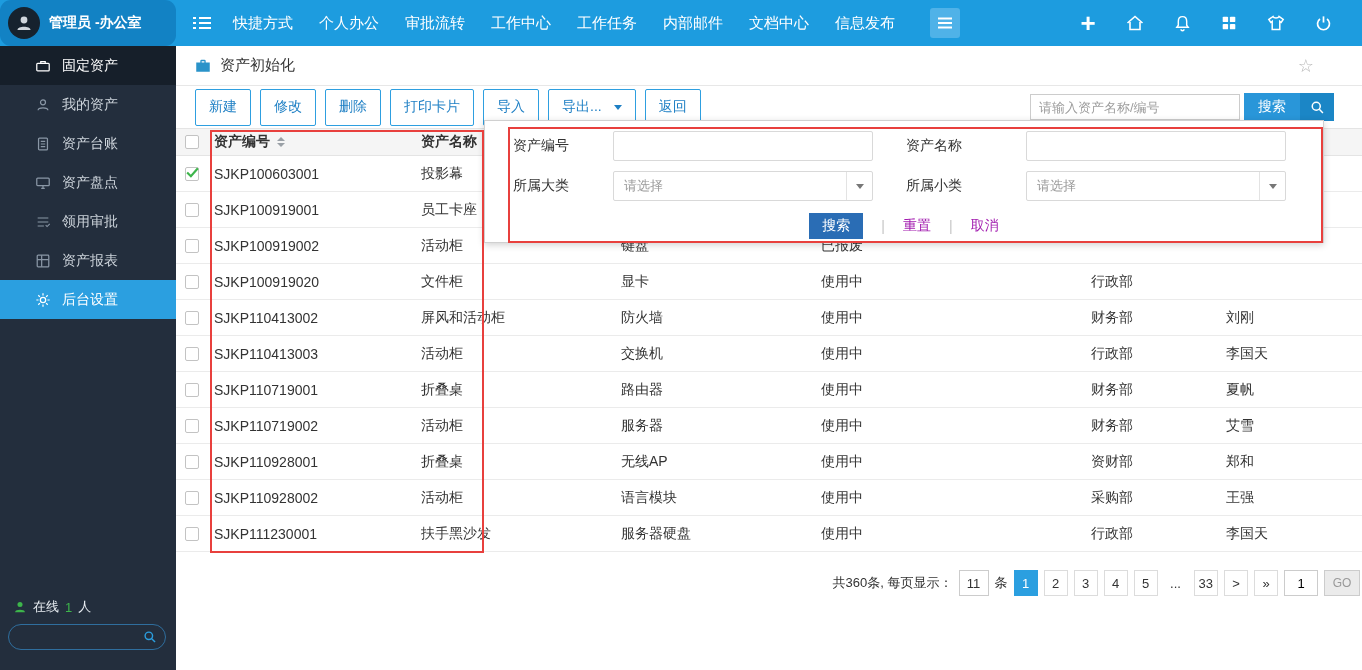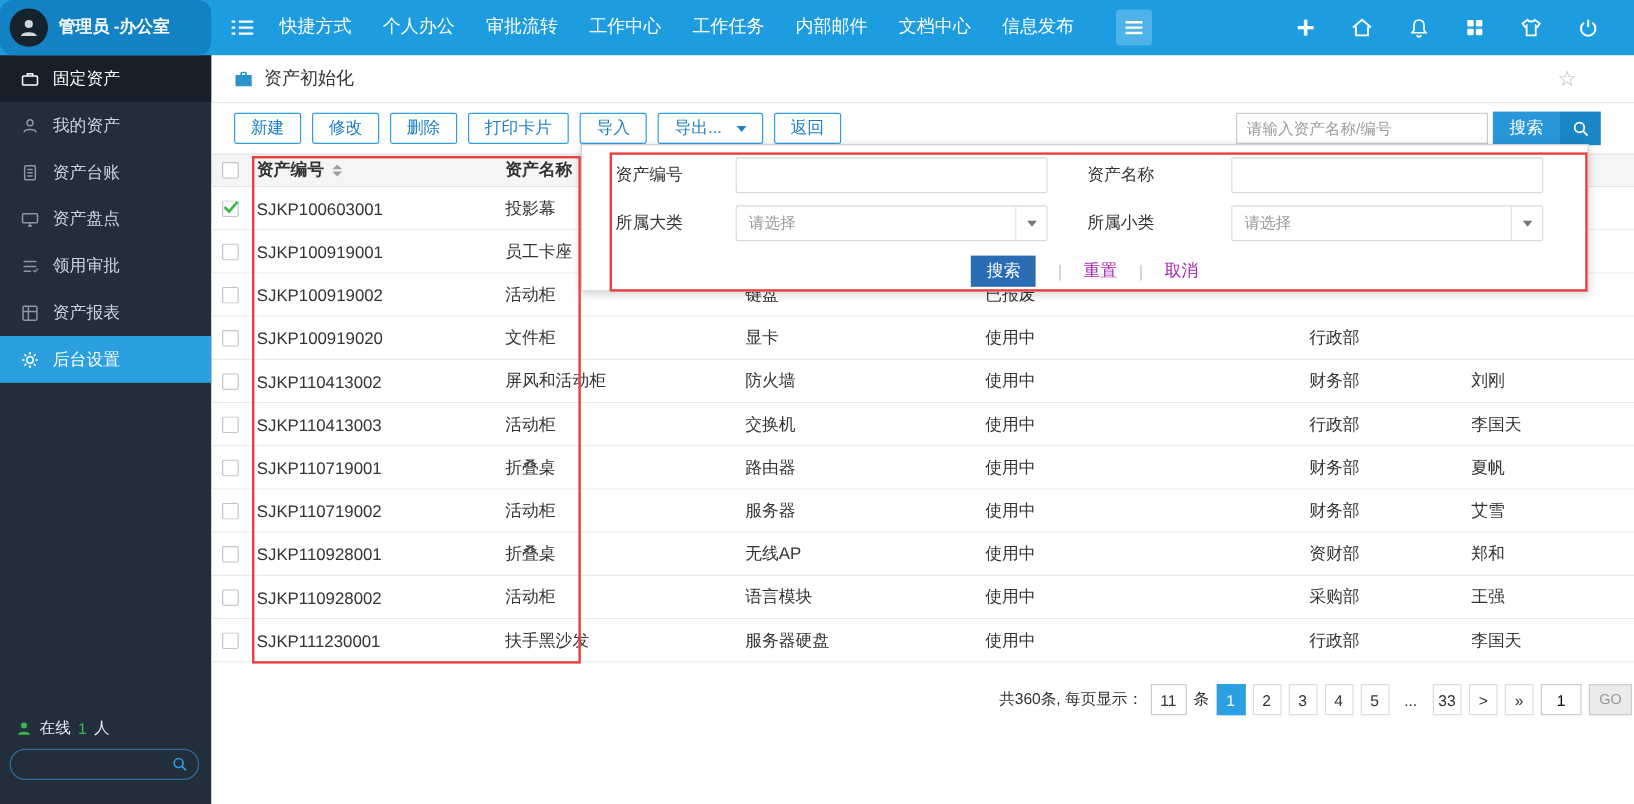--- a/index.html
+++ b/index.html
@@ -26,21 +26,21 @@
   .top-icons { margin-left:auto; display:flex; align-items:center; gap:25px;
                padding-right:28px; }
   .ticon { width:22px; height:22px; display:flex; align-items:center;
            justify-content:center; cursor:pointer; color:#fff; }
   .plus-glyph { color:#fff; font-size:26px; font-weight:bold; line-height:20px; }
 
   
   .sidebar { position:absolute; left:0; top:46px; width:176px; height:624px;
              background:#232e3d; z-index:15; }
   .side-item { height:39px; display:flex; align-items:center; gap:11px;
-               padding-left:17px; color:#cdd4db; font-size:14px; cursor:pointer; }
+               padding-left:35px; color:#cdd4db; font-size:14px; cursor:pointer; }
   .side-item .sicon { color:#8a97a6; display:flex; }
   .side-item.section { background:#161f2a; color:#fff; }
   .side-item.active { background:#2b9fe0; color:#fff; }
   .side-item.active .sicon, .side-item.section .sicon { color:#fff; }
   .online { position:absolute; left:13px; top:552px; display:flex; align-items:center;
             gap:6px; font-size:13px; color:#e8edf2; }
   .online .count { color:#3db54b; }
   .side-search { position:absolute; left:8px; top:578px; width:158px; height:26px;
                  border:1px solid #2f6e9e; border-radius:13px; display:flex;
                  align-items:center; padding:0 8px; }
@@ -51,21 +51,21 @@
   
   .main { position:absolute; left:176px; top:46px; width:1186px; height:624px;
           background:#fff; overflow:hidden; }
   .content-header { height:40px; border-bottom:1px solid #e7e7e7; display:flex;
                     align-items:center; padding:0 18px; }
   .page-title { font-size:15px; color:#333; margin-left:8px; }
   .star { margin-left:auto; margin-right:30px; color:#b8b8b8; font-size:18px;
           cursor:pointer; }
 
   .toolbar { height:42px; display:flex; align-items:center; padding-left:19px; gap:9px; }
-  .tbtn { height:26px; padding:0 13px; background:#fff; border:1px solid #2e9fe0;
+  .tbtn { height:37px; padding:0 13px; background:#fff; border:1px solid #2e9fe0;
           border-radius:2px; color:#1d7fc4; font-size:14px; cursor:pointer;
           display:inline-flex; align-items:center; gap:12px;
           font-family:"Liberation Sans", sans-serif; }
   .caret { width:0; height:0; border-left:4px solid transparent;
            border-right:4px solid transparent; border-top:5px solid #1d7fc4;
            display:inline-block; }
   .toolbar-right { margin-left:auto; display:flex; align-items:center;
                    margin-right:28px; }
   .search-input { width:210px; height:26px; border:1px solid #ccc; padding:0 8px;
                   font-size:13px; outline:none; margin-right:4px;

